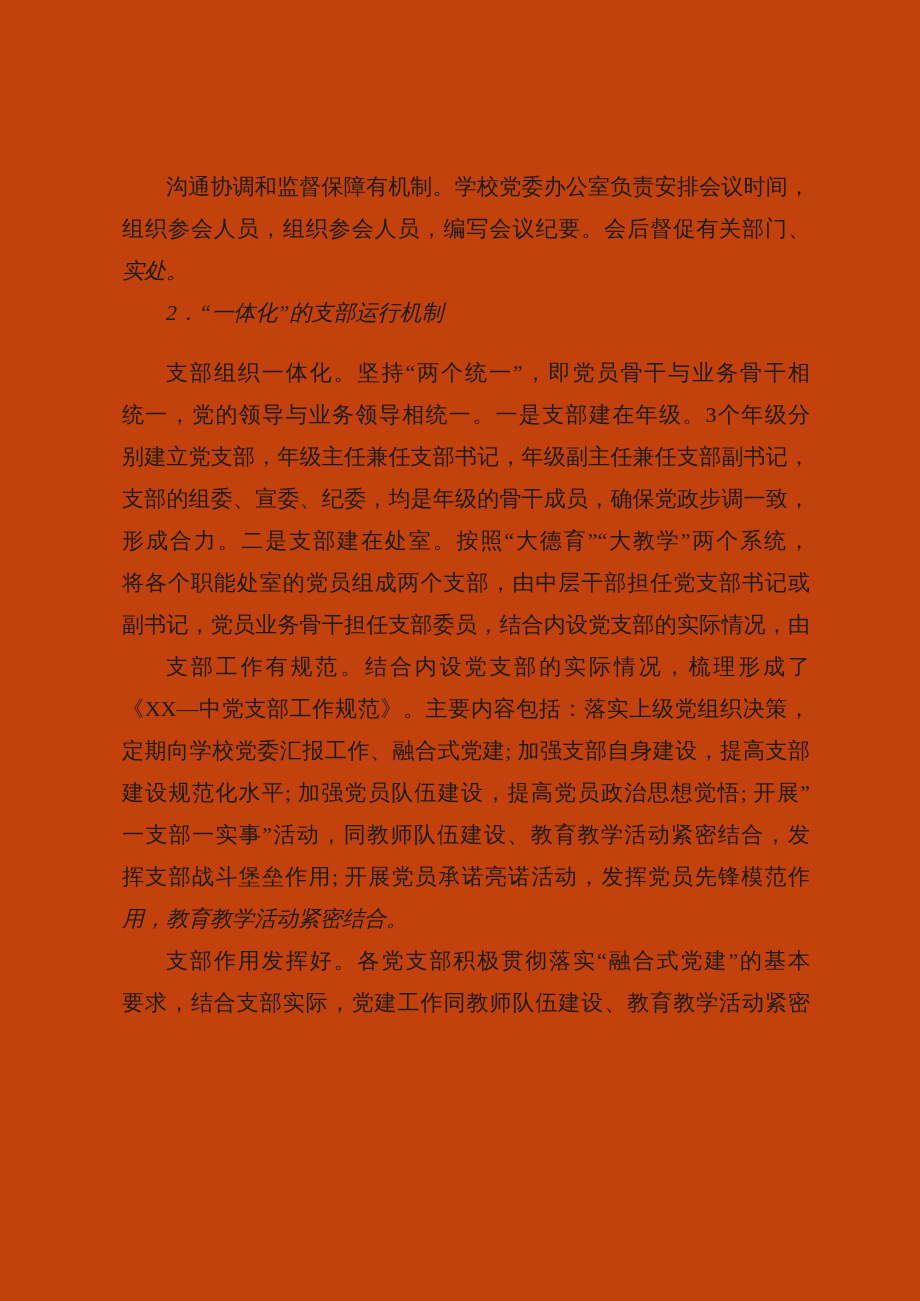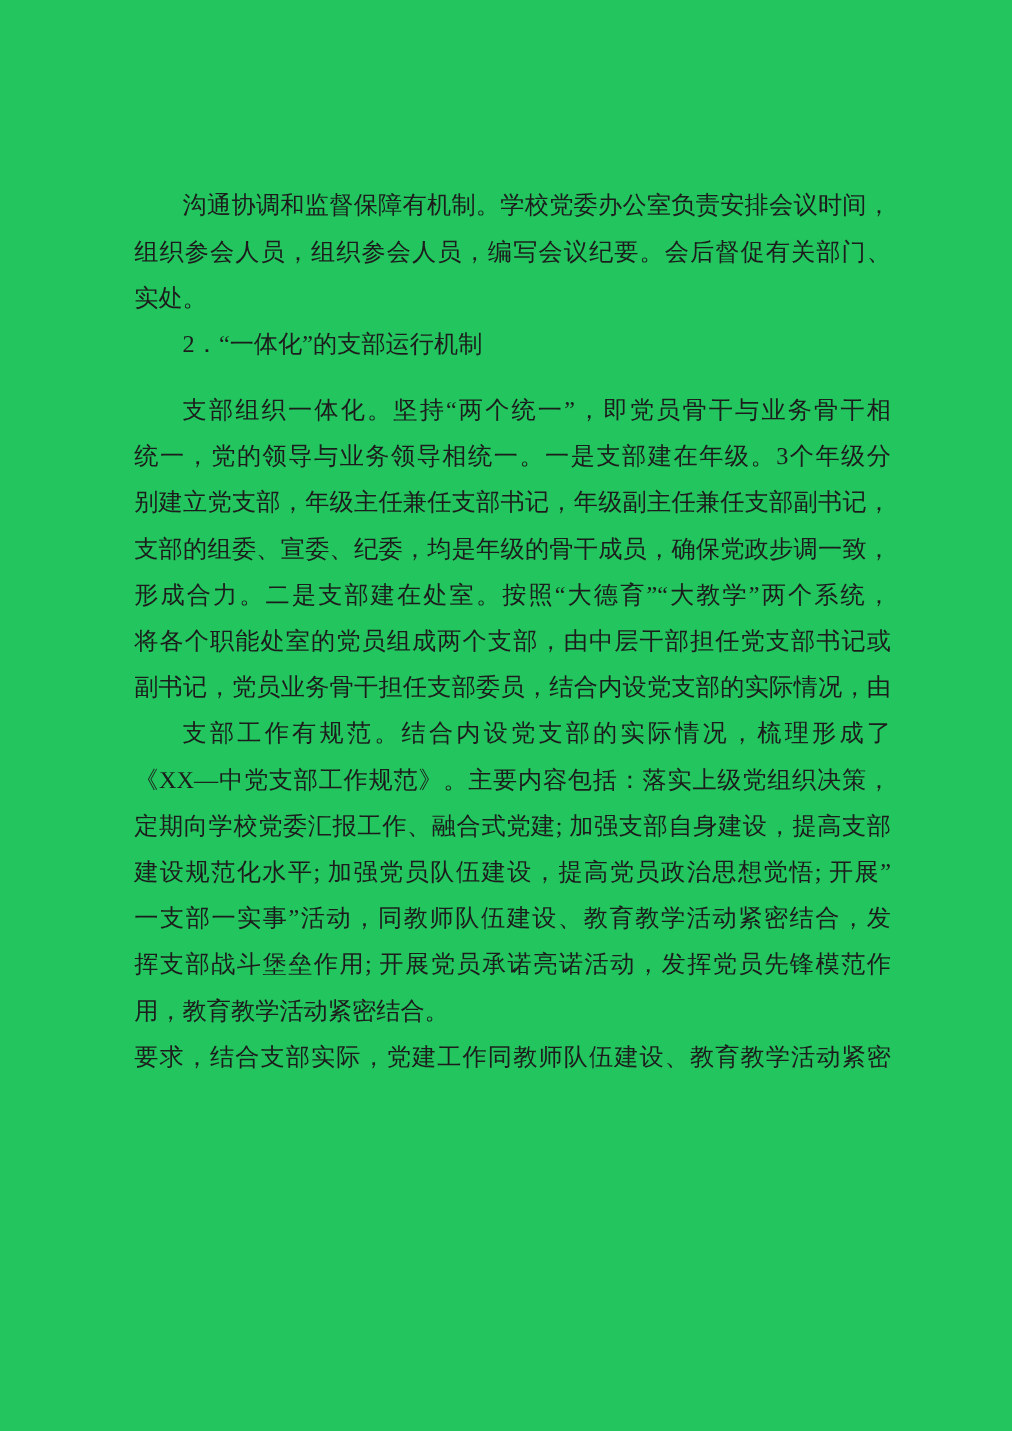--- a/index.html
+++ b/index.html
@@ -4,21 +4,21 @@
 <style>
   html, body {
     margin: 0;
     padding: 0;
     background: #ffffff;
   }
   .page {
     position: relative;
     width: 920px;
     height: 1301px;
-    background: #22c55e;
+    background: #c2410c;
     overflow: hidden;
     font-family: "Liberation Serif", "DejaVu Serif", serif;
   }
   .textblock {
     position: absolute;
     left: 122px;
     top: 166px;
     width: 688px;
     color: #1c1c1c;
     font-size: 22px;
@@ -33,20 +33,21 @@
     margin-bottom: 18px;
   }
   
   .line {
     white-space: nowrap;
     text-align: justify;
     text-align-last: justify;
   }
   .line.final {
     text-align-last: left;
+    font-style: italic;
   }
   .line.indent {
     text-indent: 44px; 
   }
 </style>
 </head>
 <body>
 
 <div class="page">
   <div class="textblock" id="doc-body">
@@ -70,16 +71,17 @@
       <div class="para">
         <div class="line indent">支部工作有规范。结合内设党支部的实际情况，梳理形成了</div>
         <div class="line">《XX—中党支部工作规范》。主要内容包括：落实上级党组织决策，</div>
         <div class="line">定期向学校党委汇报工作、融合式党建; 加强支部自身建设，提高支部</div>
         <div class="line">建设规范化水平; 加强党员队伍建设，提高党员政治思想觉悟; 开展”</div>
         <div class="line">一支部一实事”活动，同教师队伍建设、教育教学活动紧密结合，发</div>
         <div class="line">挥支部战斗堡垒作用; 开展党员承诺亮诺活动，发挥党员先锋模范作</div>
         <div class="line final">用，教育教学活动紧密结合。</div>
       </div>
       <div class="para">
+        <div class="line indent">支部作用发挥好。各党支部积极贯彻落实“融合式党建”的基本</div>
         <div class="line">要求，结合支部实际，党建工作同教师队伍建设、教育教学活动紧密</div>
       </div>
     </div>
 </div>
 
 </body></html>

